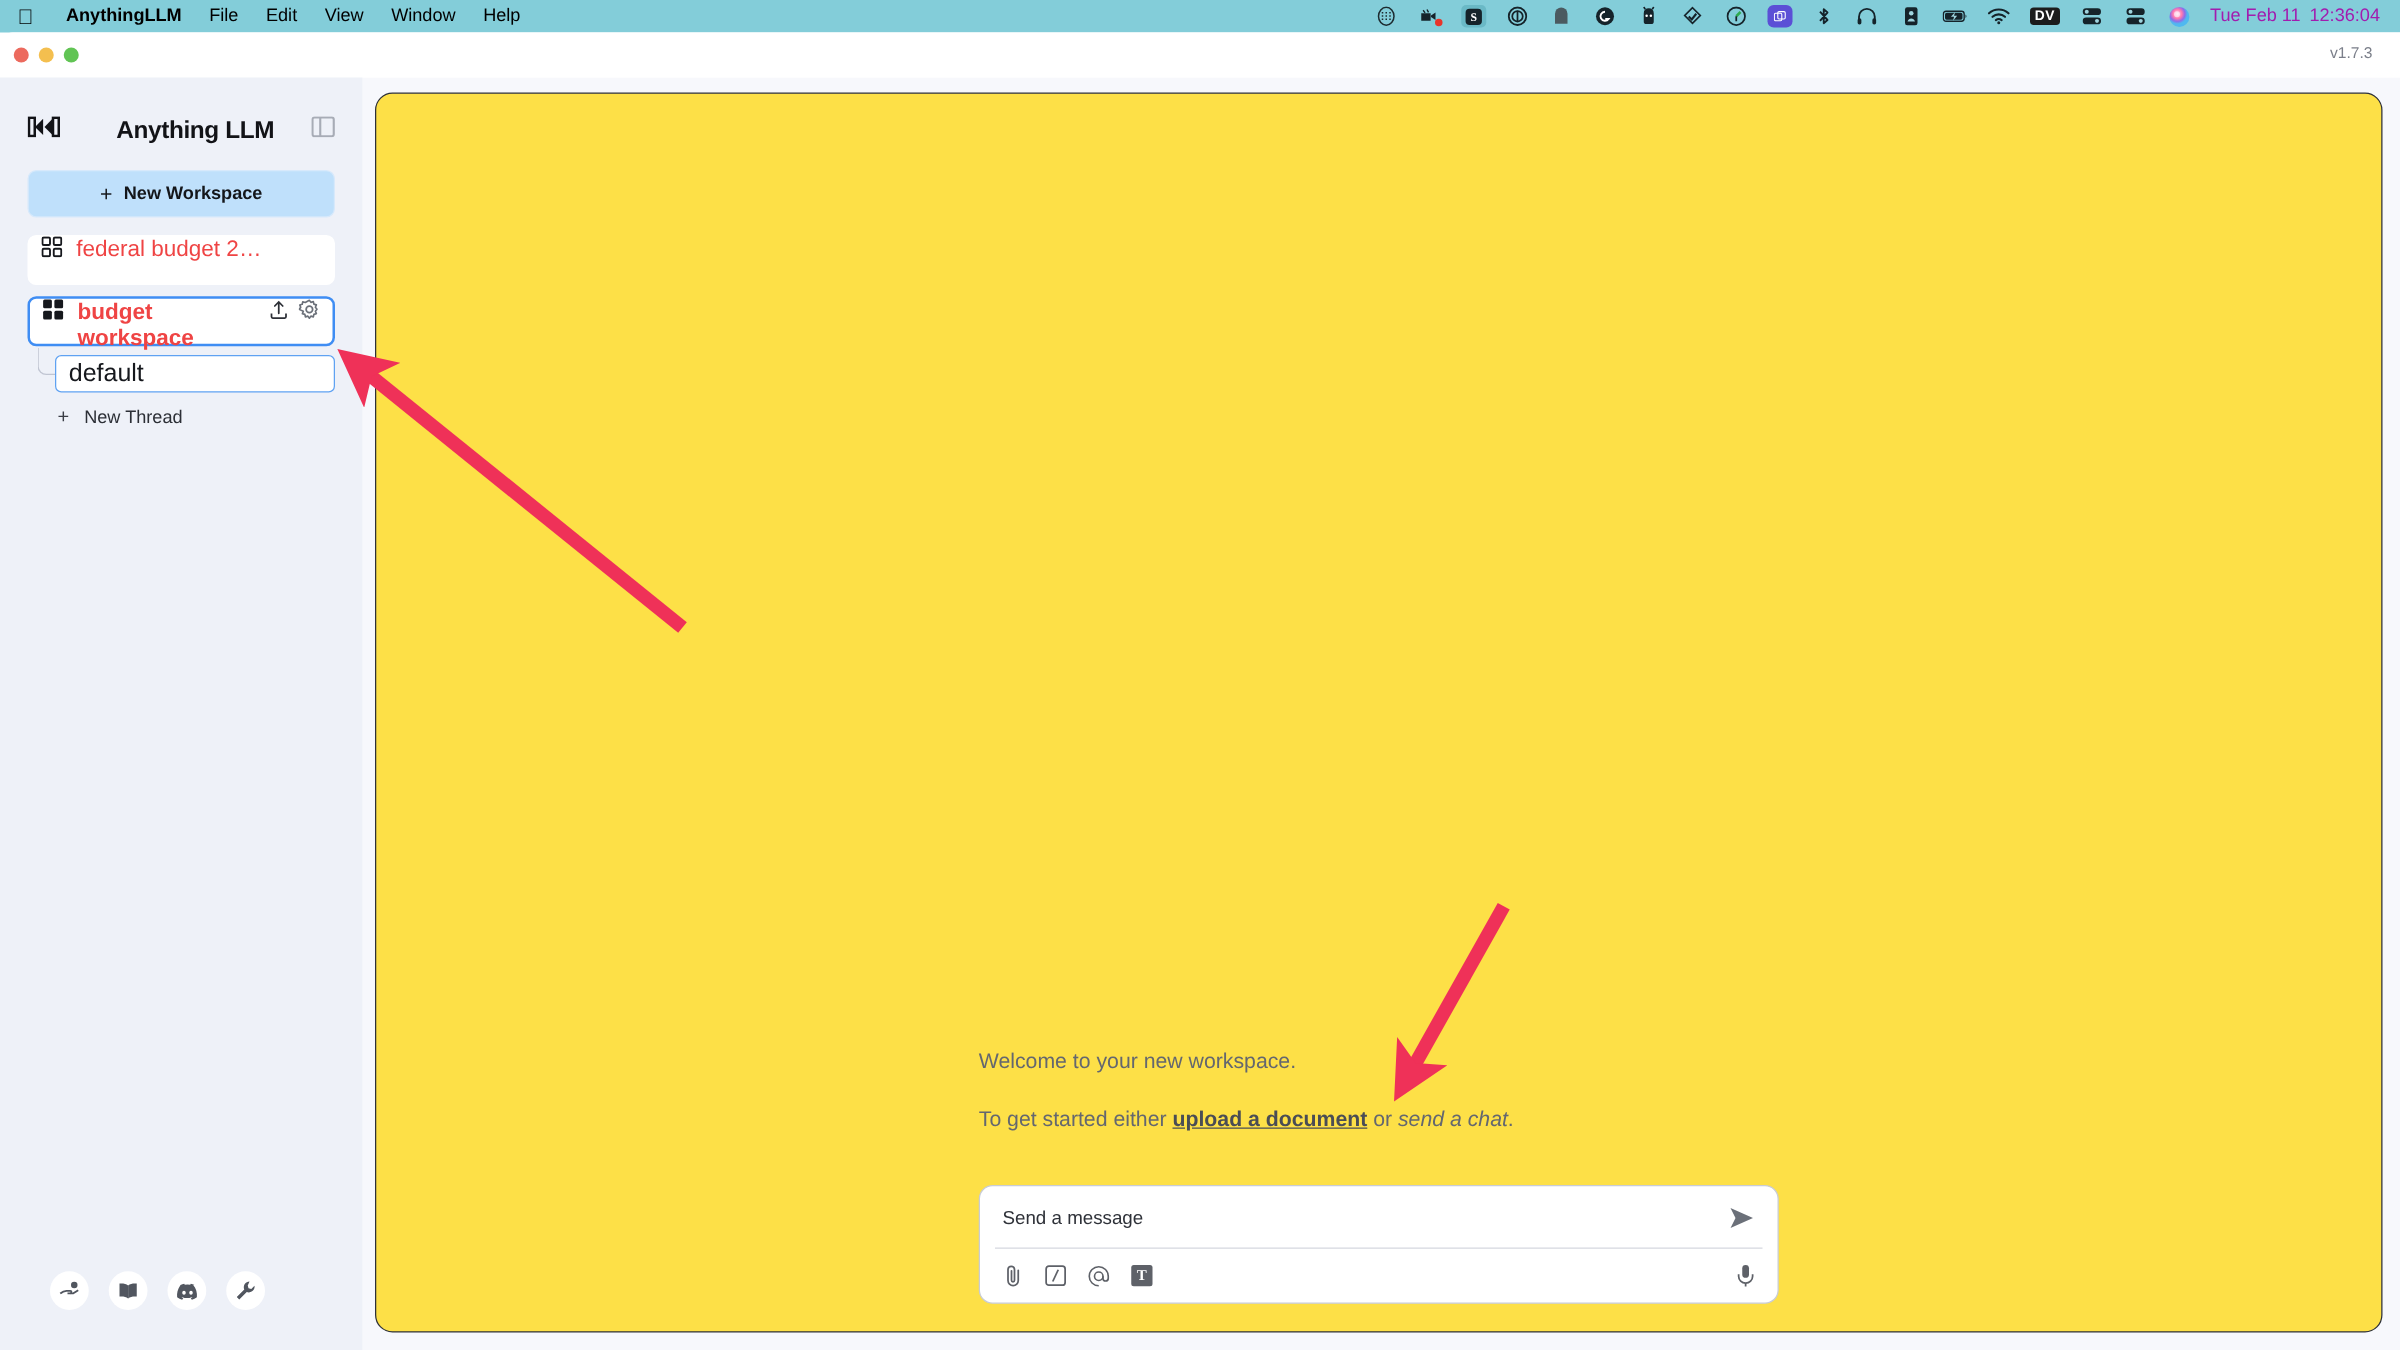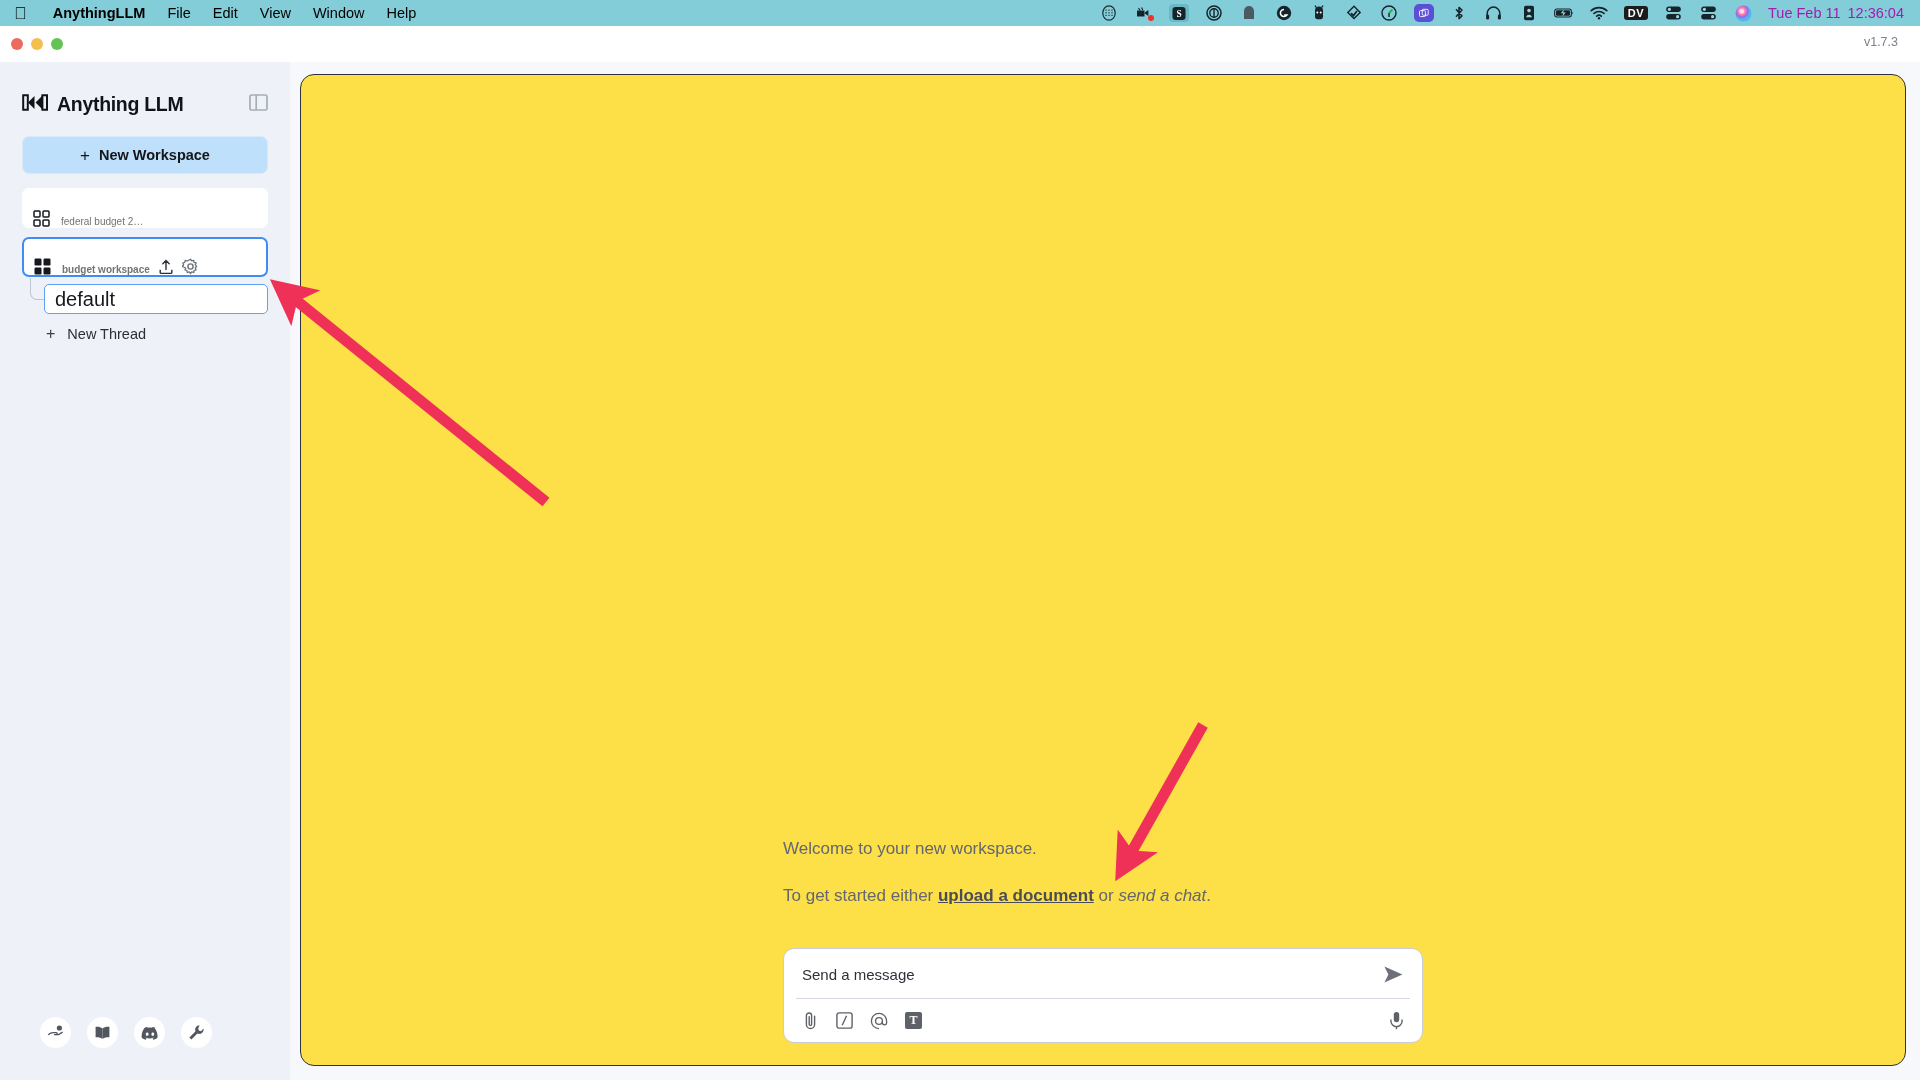--- a/index.html
+++ b/index.html
@@ -78,44 +78,44 @@
     background: #eef1f8;
     display: flex; flex-direction: column;
     padding: 0 0 14px 0;
     position: relative;
   }
   .sidebar-header {
     display: flex; align-items: center; justify-content: space-between;
     padding: 22px 22px 0 22px; height: 62px;
   }
   .brand { display: flex; align-items: center; gap: 9px; }
-  .brand-text { font-size: 19.5px; font-weight: bold; color: #121317; letter-spacing: -0.3px; }
+  .brand-text { font-size: 19.5px; font-weight: bold; color: #121317; letter-spacing: -0.3px; margin-left: 36px; }
   .panel-toggle { cursor: pointer; opacity: .62; }
 
   .sidebar-inner { padding: 12px 22px 0 22px; }
   .new-workspace {
     height: 38px; width: 100%;
     background: #bfe0fb;
     border: 1px solid #d7e9fb;
     border-radius: 7px;
     display: flex; align-items: center; justify-content: center; gap: 9px;
     font-size: 14.5px; font-weight: 600; color: #14161a;
     cursor: pointer; margin-bottom: 14px;
   }
   .plus-glyph { font-size: 17px; font-weight: 400; line-height: 1; }
 
   .ws-item {
     height: 40px; width: 100%;
     background: #ffffff;
     border: 1px solid #ffffff;
     border-radius: 7px;
-    display: flex; align-items: flex-end;
+    display: flex; align-items: flex-start;
     padding: 0 10px;
     margin-bottom: 9px;
-    font-size: 10px; color: #737373;
+    font-size: 18px; color: #ef4444;
     cursor: pointer;
   }
   .ws-item .ws-icon { margin-right: 11px; display:flex; }
   .ws-item.selected {
     border: 2px solid #3f8df3;
     font-weight: bold;
   }
   .ws-actions { display: flex; align-items: center; gap: 8px; margin-left: 8px; }
   .ws-actions span { display: flex; cursor: pointer; }
 

